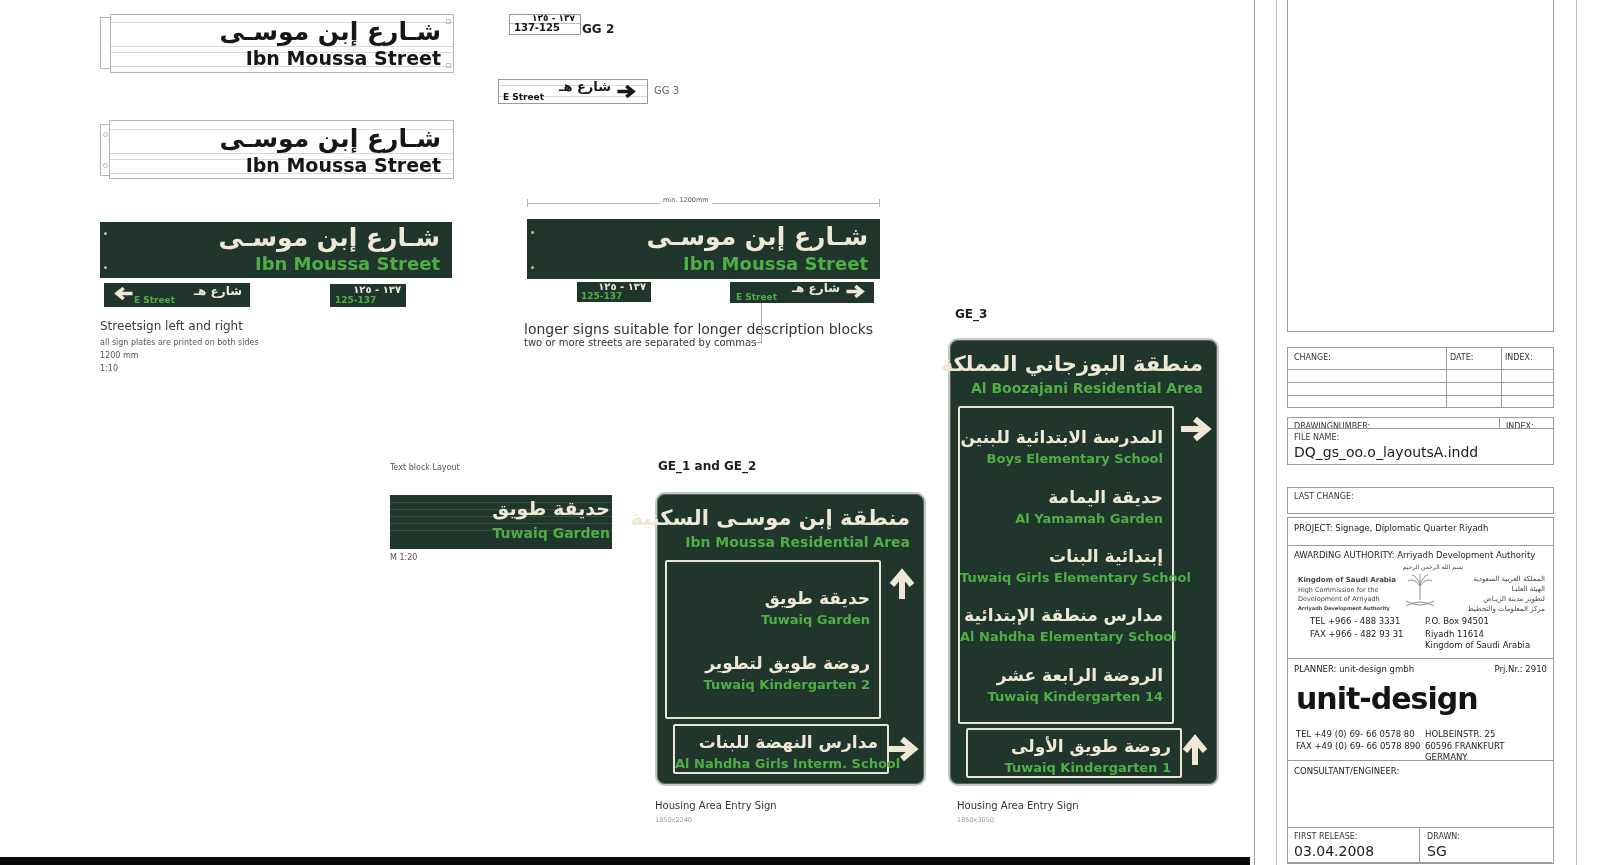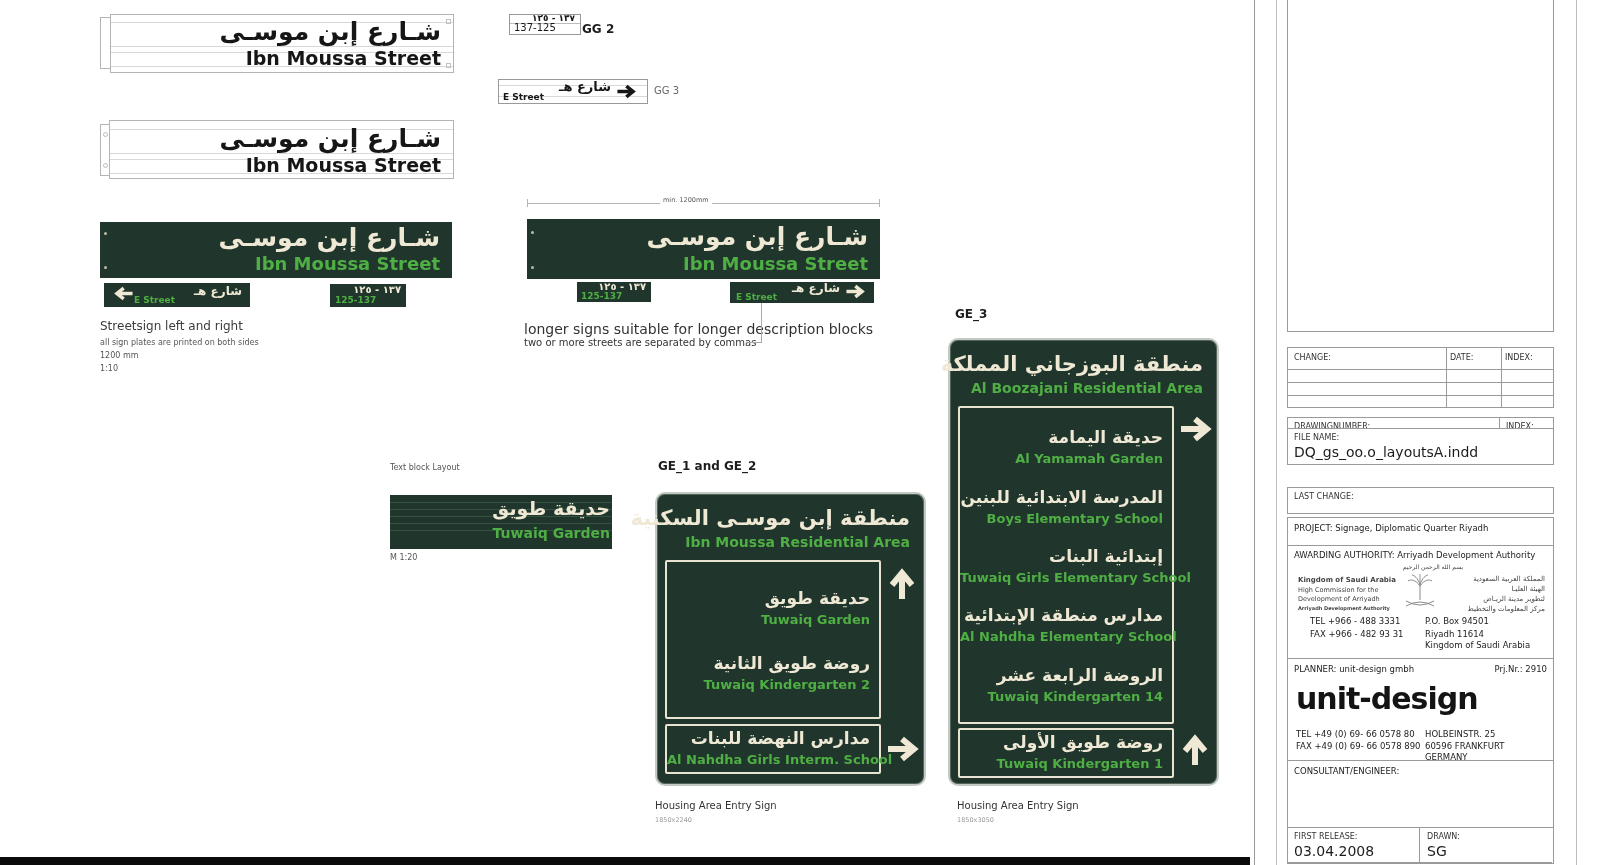--- a/index.html
+++ b/index.html
@@ -21,21 +21,21 @@
   .sub{position:absolute;background:#20362c;}
   .sub .a{position:absolute;color:#efe8d4;font-weight:bold;font-size:12px;direction:rtl;white-space:nowrap;}
   .sub .n{position:absolute;color:#efe8d4;font-weight:bold;font-size:10px;direction:rtl;white-space:nowrap;}
   .sub .e{position:absolute;color:#4fae44;font-weight:bold;font-size:9px;white-space:nowrap;}
   
   .gesign{position:absolute;background:#20362c;border:2px solid #c3cac3;border-radius:10px;box-shadow:0 0 0 1px #54645a inset;}
   .gehead{position:absolute;left:0;right:0;top:0;text-align:right;padding:9px 14px 0 0;}
   .gehead .ha{font-size:21px;line-height:30px;font-weight:bold;color:#efe8d4;direction:rtl;white-space:nowrap;}
   .gehead .he{font-size:14px;line-height:19px;font-weight:bold;color:#4fae44;white-space:nowrap;}
   .gebox{position:absolute;border:2px solid #e9e3d2;border-radius:2px;display:flex;flex-direction:column;justify-content:space-evenly;}
-  .gebox.single{justify-content:flex-start;}
+  .gebox.single{justify-content:flex-end;margin-left:8px;}
   .ge-entry{text-align:right;padding-right:9px;}
   .ge-ar{font-size:17px;line-height:25px;font-weight:bold;color:#efe8d4;direction:rtl;white-space:nowrap;}
   .ge-en{font-size:13px;line-height:17px;font-weight:bold;color:#4fae44;white-space:nowrap;}
   .note-t{position:absolute;font-size:12px;color:#3c3c3c;white-space:nowrap;}
   .note-s{position:absolute;font-size:8px;color:#555;white-space:nowrap;}
   .lbl-b{position:absolute;font-size:12px;font-weight:bold;color:#1d1d1d;white-space:nowrap;}
   .cap{position:absolute;font-size:10px;color:#333;white-space:nowrap;}
   .tiny{position:absolute;font-size:6.5px;color:#999;white-space:nowrap;}
   .line{position:absolute;background:#a8a8a8;}
   
@@ -75,21 +75,21 @@
     <div class="gline" style="top:32px"></div>
     <div class="gline" style="top:38px"></div>
     <div class="gline" style="top:52px"></div>
     <div class="w-ar" style="top:4px">شـارع إبن موسـى</div>
     <div class="w-en" style="top:34px">Ibn Moussa Street</div>
   </div>
 
   <div class="wsign" style="left:509px;top:14px;width:70px;height:19px;border-color:#999">
     <div class="abs" style="right:5px;top:-2px;font-size:9px;font-weight:bold;color:#161616;direction:rtl">١٣٧ - ١٢٥</div>
     <div class="gline" style="top:8px;background:#bdbdbd"></div>
-    <div class="abs" style="left:4px;top:7px;font-size:10px;font-weight:normal;color:#161616">137-125</div>
+    <div class="abs" style="left:4px;top:7px;font-size:10px;font-weight:bold;color:#161616">137-125</div>
   </div>
   <div class="lbl-b" style="left:582px;top:22px">GG 2</div>
 
   <div class="wsign" style="left:498px;top:79px;width:148px;height:23px;border-color:#999">
     <div class="gline" style="top:5px"></div>
     <div class="gline" style="top:16px"></div>
     <div class="abs" style="right:36px;top:-1px;font-size:13px;font-weight:bold;color:#161616;direction:rtl">شارع هـ</div>
     <svg class="arr" style="right:8px;top:4px" width="24" height="15" viewBox="0 0 32 22">
       <path d="M2 11 H24 M15 3 L25 11 L15 19" stroke="#161616" stroke-width="5" fill="none"></path>
     </svg>
@@ -167,21 +167,21 @@
     <div class="gehead">
       <div class="ha">منطقة إبن موسـى السكنية</div>
       <div class="he">Ibn Moussa Residential Area</div>
     </div>
     <div class="gebox" style="left:8px;top:66px;width:212px;height:155px">
       <div class="ge-entry">
         <div class="ge-ar">حديقة طويق</div>
         <div class="ge-en">Tuwaiq Garden</div>
       </div>
       <div class="ge-entry">
-        <div class="ge-ar">روضة طويق الثانية</div>
+        <div class="ge-ar">روضة طويق لتطوير</div>
         <div class="ge-en">Tuwaiq Kindergarten 2</div>
       </div>
     </div>
     <svg class="arr" style="left:228px;top:74px" width="34" height="34" viewBox="0 0 34 34">
       <path d="M17 31 V8 M7 17 L17 5 L27 17" stroke="#efe8d4" stroke-width="6" fill="none"></path>
     </svg>
     <div class="gebox single" style="left:8px;top:230px;width:212px;height:46px">
       <div class="ge-entry">
         <div class="ge-ar">مدارس النهضة للبنات</div>
         <div class="ge-en">Al Nahdha Girls Interm. School</div>
@@ -195,26 +195,26 @@
   <div class="tiny" style="left:655px;top:816px">1850x2240</div>
 
   <div class="lbl-b" style="left:955px;top:307px">GE_3</div>
   <div class="gesign" style="left:948px;top:338px;width:267px;height:444px">
     <div class="gehead">
       <div class="ha">منطقة البوزجاني المملكة</div>
       <div class="he">Al Boozajani Residential Area</div>
     </div>
     <div class="gebox" style="left:8px;top:66px;width:212px;height:314px">
       <div class="ge-entry">
+        <div class="ge-ar">المدرسة الابتدائية للبنين</div>
+        <div class="ge-en">Boys Elementary  School</div>
+      </div>
+      <div class="ge-entry">
         <div class="ge-ar">حديقة اليمامة</div>
         <div class="ge-en">Al Yamamah Garden</div>
-      </div>
-      <div class="ge-entry">
-        <div class="ge-ar">المدرسة الابتدائية للبنين</div>
-        <div class="ge-en">Boys Elementary  School</div>
       </div>
       <div class="ge-entry">
         <div class="ge-ar">إبتدائية البنات</div>
         <div class="ge-en">Tuwaiq Girls Elementary School</div>
       </div>
       <div class="ge-entry">
         <div class="ge-ar">مدارس منطقة الإبتدائية</div>
         <div class="ge-en">Al Nahdha Elementary School</div>
       </div>
       <div class="ge-entry">

